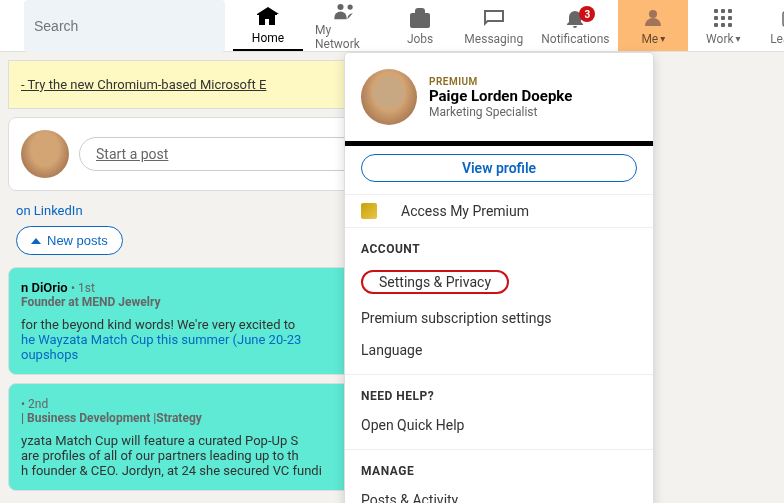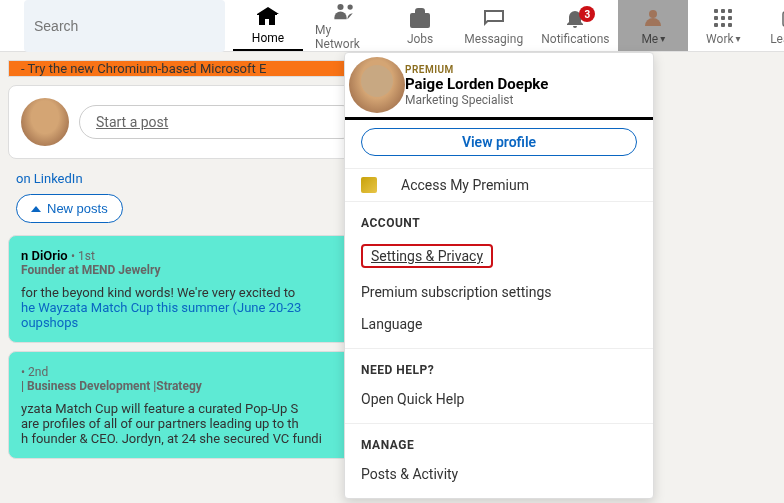--- a/index.html
+++ b/index.html
@@ -90,29 +90,30 @@
 
     
     .feed-area {
       flex: 1;
       padding: 8px;
       overflow: hidden;
       position: relative;
     }
 
     .chromium-banner {
-      background: #f97316;
+      background: #fef9c3;
       border: 1px solid #ddd;
-      padding: 0 12px;
+      padding: 16px 12px;
       font-size: 13px;
       color: #333;
       margin-bottom: 8px;
       white-space: nowrap;
       overflow: hidden;
       text-overflow: ellipsis;
+      text-decoration: underline;
     }
 
     .post-box {
       background: #fff;
       border: 1px solid #ddd;
       border-radius: 8px;
       padding: 12px;
       margin-bottom: 8px;
     }
     .post-box-top {
@@ -229,22 +230,23 @@
       background: #fff;
       border: 1px solid #ddd;
       border-radius: 4px;
       box-shadow: 0 4px 12px rgba(0,0,0,0.15);
       z-index: 100;
     }
 
     .dropdown-profile {
       display: flex;
       align-items: center;
-      padding: 4px;
-      border-bottom: 3px solid #000000;
+      padding: 16px;
+      gap: 12px;
+      border-bottom: 5px solid #000000;
     }
     .dropdown-avatar {
       width: 56px;
       height: 56px;
       border-radius: 50%;
       background: linear-gradient(135deg, #c8a882, #a0745a);
       flex-shrink: 0;
       overflow: hidden;
       position: relative;
     }
@@ -326,25 +328,24 @@
       height: 16px;
       background: linear-gradient(135deg, #c8a20a, #e8c547);
       border-radius: 2px;
       display: inline-block;
     }
 
     
     .settings-circle {
       display: inline-block;
       border: 2px solid #cc1016;
-      border-radius: 4px;
-      padding: 2px 8px;
+      border-radius: 12px;
+      padding: 2px 16px;
       color: #333;
       font-size: 14px;
-      text-decoration: underline;
     }
   </style>
 </head>
 <body>
 
 <nav class="topnav">
 
   <svg class="topnav-logo" viewBox="0 0 34 34" fill="none">
     <rect width="34" height="34" rx="4" fill="#0A66C2"></rect>
     <text x="5" y="26" font-size="22" font-weight="900" fill="white" font-family="Arial">in</text>
@@ -386,21 +387,21 @@
     </div>
 
     <div class="nav-item" style="position:relative;">
       <span class="nav-badge">3</span>
       <svg width="24" height="24" viewBox="0 0 24 24" fill="currentColor">
         <path d="M12 22a2 2 0 002-2H10a2 2 0 002 2zm6-6V11a6 6 0 10-12 0v5l-2 2v1h16v-1l-2-2z"></path>
       </svg>
       <span>Notifications</span>
     </div>
 
-    <div class="nav-item" style="background:#a3a3a3; position:relative;">
+    <div class="nav-item" style="background:#fdba74; position:relative;">
       <svg width="24" height="24" viewBox="0 0 24 24" fill="#a0745a">
         <circle cx="12" cy="8" r="4"></circle>
         <path d="M4 20a8 8 0 0116 0"></path>
       </svg>
       <span style="display:flex;align-items:center;gap:2px;">
         <span>Me</span>
         <span style="font-size:10px;">▾</span>
       </span>
     </div>
 

